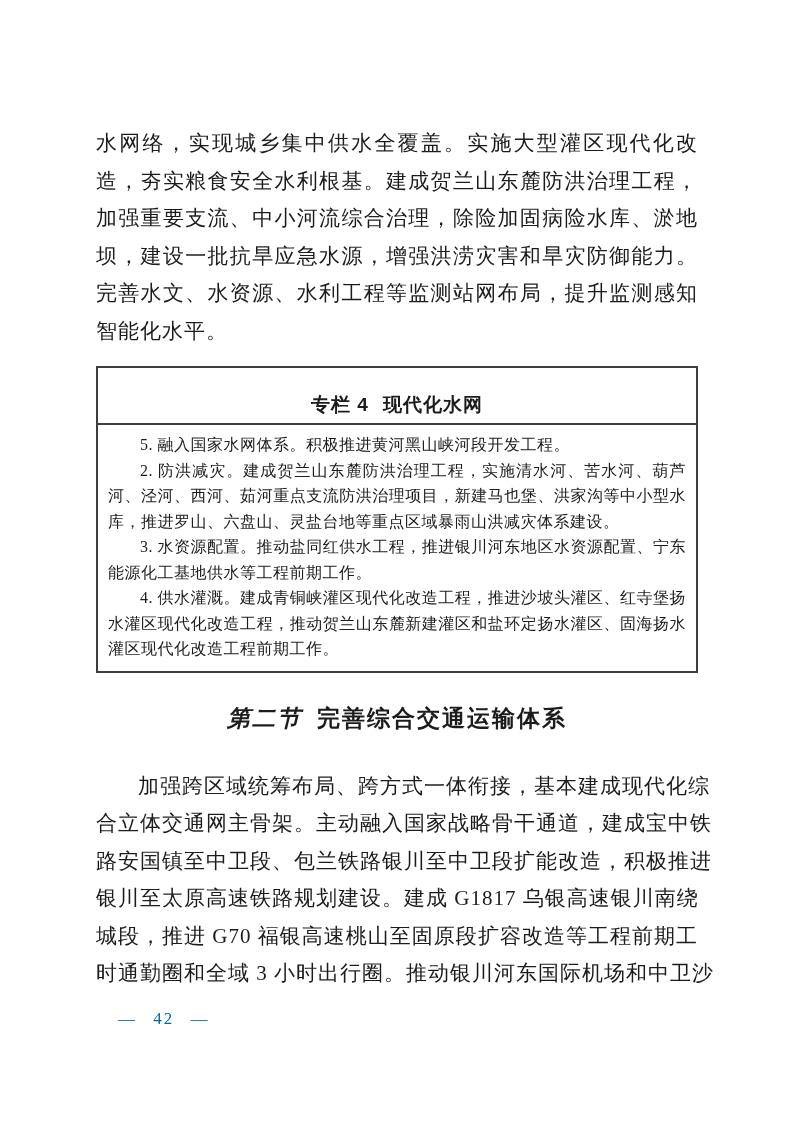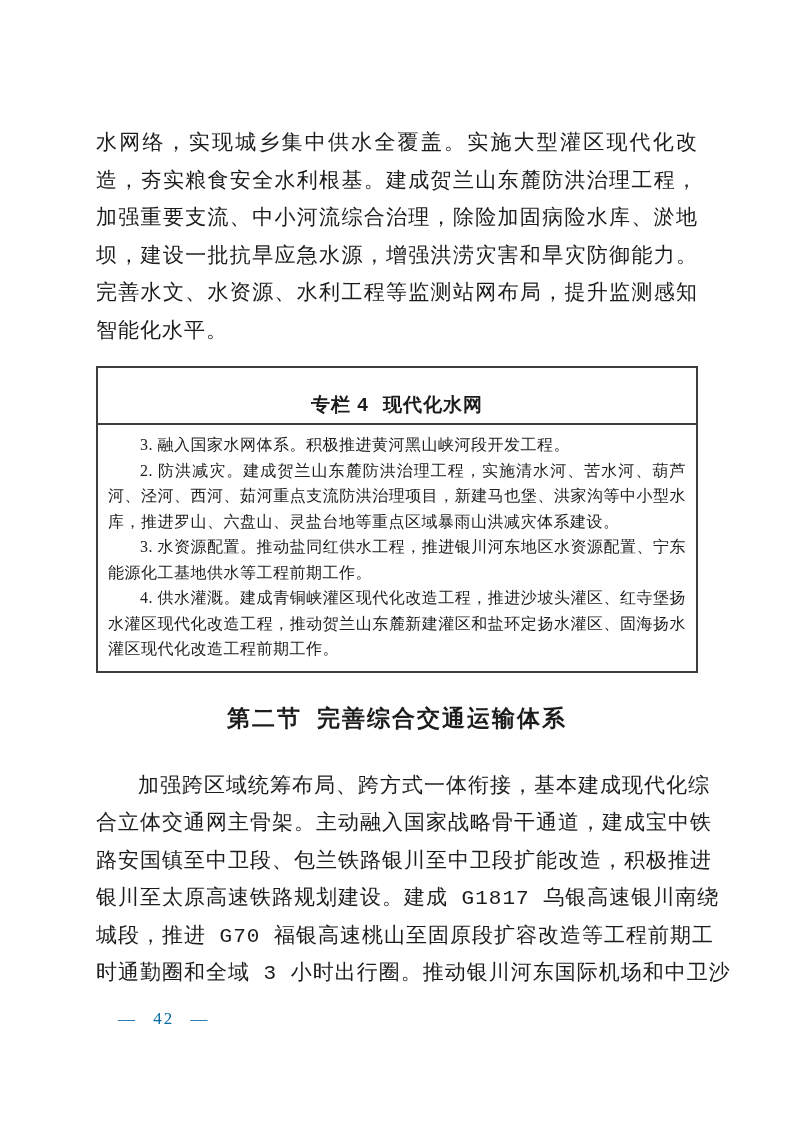--- a/index.html
+++ b/index.html
@@ -19,21 +19,20 @@
   .content {
     margin: 0 96px;
     width: 602px;
   }
 
   
   .para {
     font-size: 21px;
     line-height: 37.5px;
     letter-spacing: 1px;
-    font-family: Liberation Mono, monospace;
   }
   .para-top { padding-top: 125px; }
   .para .line {
     text-align: justify;
     text-align-last: justify;
     white-space: nowrap;
   }
   .para .line.last-line {
     text-align-last: left;
     white-space: normal;
@@ -71,21 +70,21 @@
 
   
   .section-heading {
     margin-top: 30px;
     text-align: center;
     font-family: "Liberation Sans", "DejaVu Sans", sans-serif;
     font-weight: bold;
     font-size: 23px;
     letter-spacing: 2px;
   }
-  .section-heading .heading-number { margin-right: 15px; }
+  .section-heading .heading-number { margin-right: 15px; font-style: italic; }
 
   .para-transport { margin-top: 34px; }
 
   
   .page-footer {
     margin-top: 16px;
     padding-left: 22px;
     font-size: 17px;
     letter-spacing: 2px;
     word-spacing: 10px;
@@ -105,21 +104,21 @@
       <div class="line">坝，建设一批抗旱应急水源，增强洪涝灾害和旱灾防御能力。</div>
       <div class="line">完善水文、水资源、水利工程等监测站网布局，提升监测感知</div>
       <div class="line last-line">智能化水平。</div>
     </div>
 
     <div class="column-box">
       <div class="box-header">
         <span class="box-title-label">专栏 4</span><span>现代化水网</span>
       </div>
       <div class="box-body">
-        <p class="box-item">3. 融入国家水网体系。积极推进黄河黑山峡河段开发工程。</p>
+        <p class="box-item">5. 融入国家水网体系。积极推进黄河黑山峡河段开发工程。</p>
         <p class="box-item">2. 防洪减灾。建成贺兰山东麓防洪治理工程，实施清水河、苦水河、葫芦河、泾河、西河、茹河重点支流防洪治理项目，新建马也堡、洪家沟等中小型水库，推进罗山、六盘山、灵盐台地等重点区域暴雨山洪减灾体系建设。</p>
         <p class="box-item">3. 水资源配置。推动盐同红供水工程，推进银川河东地区水资源配置、宁东能源化工基地供水等工程前期工作。</p>
         <p class="box-item">4. 供水灌溉。建成青铜峡灌区现代化改造工程，推进沙坡头灌区、红寺堡扬水灌区现代化改造工程，推动贺兰山东麓新建灌区和盐环定扬水灌区、固海扬水灌区现代化改造工程前期工作。</p>
       </div>
     </div>
 
     <div class="section-heading">
       <span class="heading-number">第二节</span><span>完善综合交通运输体系</span>
     </div>
 

